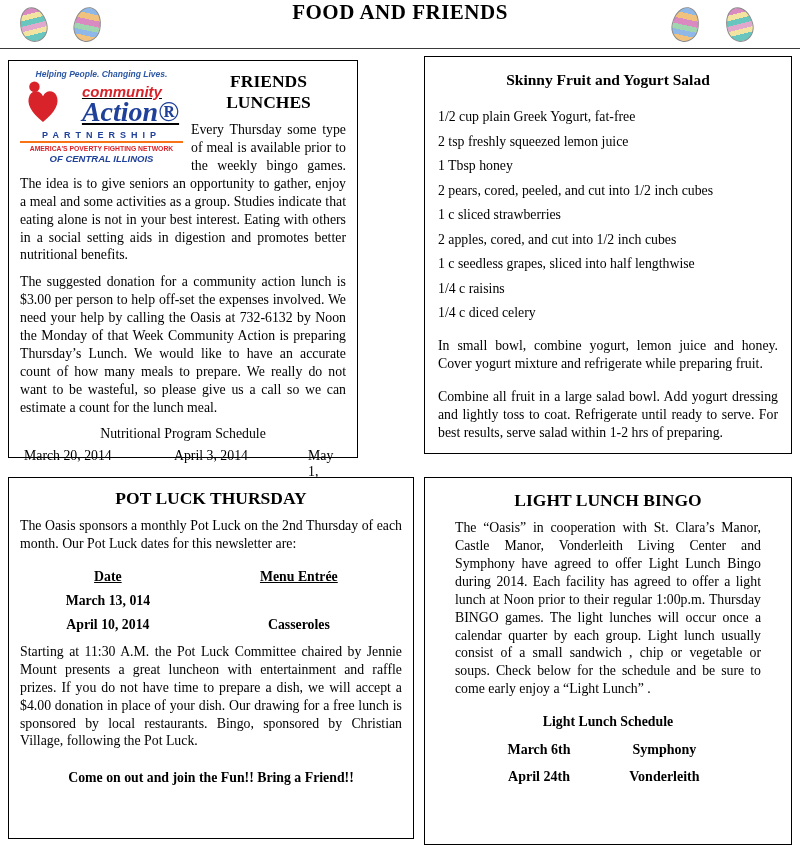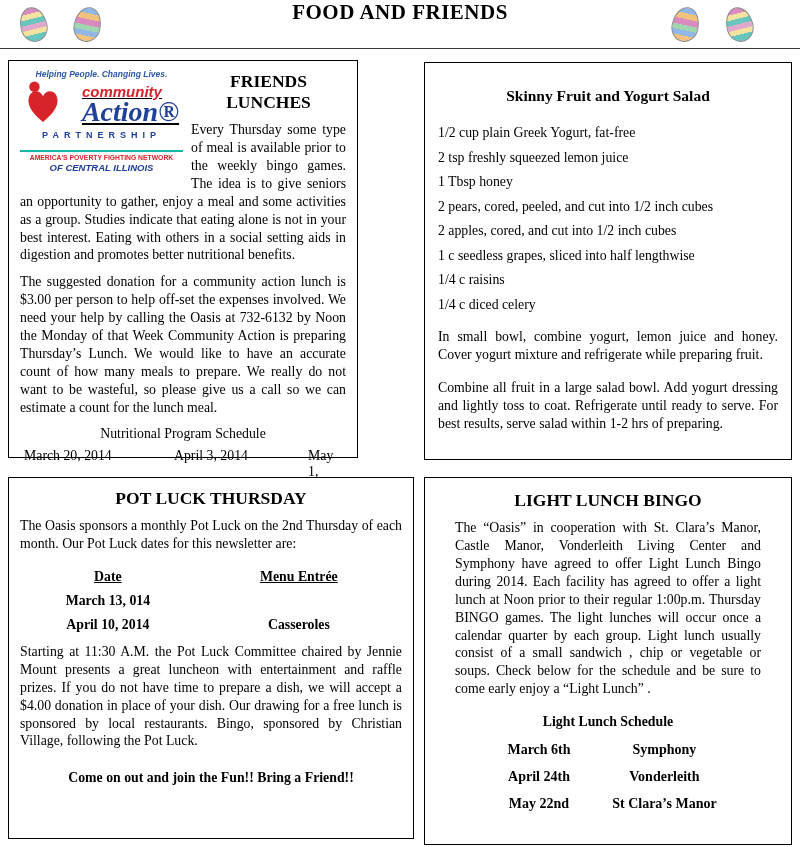--- a/index.html
+++ b/index.html
@@ -16,36 +16,36 @@
   .masthead h1 { text-align:center; padding-top:0; font-size:21px; font-weight:bold; letter-spacing:.5px; }
   .egg { position:absolute; width:27px; height:35px; border-radius:50% / 58% 58% 44% 44%; border:1px solid #8a8a8a; }
   .egg-a { background:linear-gradient(#d98ac0 0 16%, #f2e3a0 16% 32%, #69c6bf 32% 48%, #e0a8cc 48% 64%, #f2e3a0 64% 80%, #69c6bf 80% 100%); transform:rotate(-14deg); }
   .egg-b { background:linear-gradient(#8fb8e8 0 16%, #f0c27e 16% 34%, #d98ac0 34% 52%, #9fd6b0 52% 68%, #8fb8e8 68% 84%, #f0c27e 84% 100%); transform:rotate(12deg); }
   .egg1 { left:20px; top:7px; } .egg2 { left:74px; top:7px; }
   .egg3 { left:672px; top:7px; } .egg4 { left:726px; top:7px; }
 
   
   .panel { position:absolute; border:1px solid #000; background:#fff; padding:8px 11px; }
   .panel-tl { left:8px;  top:60px;  width:350px; height:398px; }
-  .panel-tr { left:424px; top:62px; width:368px; height:398px; padding:20px 13px; }
+  .panel-tr { left:424px; top:56px; width:368px; height:398px; padding:10px 13px; }
   .panel-bl { left:8px;  top:477px; width:406px; height:362px; }
   .panel-br { left:424px; top:477px; width:368px; height:368px; padding:10px 30px; }
 
   .panel-title { text-align:center; font-weight:bold; font-size:17.5px; margin:2px 0 8px; }
   .recipe-title { font-size:15.5px; margin:4px 0 20px; }
   p.body { font-size:13.8px; line-height:1.3; text-align:justify; margin-bottom:9px; }
 
   
   .ca-logo { float:left; width:163px; margin:0 8px 4px 0; text-align:center; }
   .ca-tagline { color:#2b57a5; font-family:"Liberation Sans", sans-serif; font-size:8.5px; font-style:italic; font-weight:bold; }
   .ca-main { display:flex; align-items:center; justify-content:center; gap:20px; margin-top:1px;text-decoration:underline; }
   .ca-words { text-align:left; }
   .ca-community { color:#d9232a; font-family:"Liberation Sans", sans-serif; font-weight:bold; font-style:italic; font-size:15px; line-height:1; }
   .ca-action { color:#20419a; font-weight:bold; font-style:italic; font-size:28px; line-height:.92; }
-  .ca-partnership { color:#20419a; font-family:"Liberation Sans", sans-serif; font-size:9px; font-weight:bold; letter-spacing:5px; border-bottom:2px solid #14b8a6; padding-bottom:10px; margin-top:2px; }
+  .ca-partnership { color:#20419a; font-family:"Liberation Sans", sans-serif; font-size:9px; font-weight:bold; letter-spacing:5px; border-bottom:2px solid #f97316; padding-bottom:1px; margin-top:2px; }
   .ca-network { color:#d9232a; font-family:"Liberation Sans", sans-serif; font-size:6.8px; font-weight:bold; margin-top:2px; }
   .ca-state { color:#20419a; font-family:"Liberation Sans", sans-serif; font-size:9.5px; font-weight:bold; font-style:italic; margin-top:1px; }
 
   
   .nps-title { text-align:center; font-size:13.8px; margin:8px 0 6px; }
   .nps-grid { display:grid; grid-template-columns:150px 134px 1fr; row-gap:8px; font-size:13.8px; padding-left:4px; }
 
   
   .ingredient { font-size:13.8px; line-height:1.2; margin-bottom:8px; }
   .recipe-step { margin-top:15px; }
@@ -116,20 +116,21 @@
       <span>May 29, 2014</span>
     </div>
   </section>
 
   <section class="panel panel-tr">
     <h2 class="panel-title recipe-title">Skinny Fruit and Yogurt Salad</h2>
     <div class="ingredient">1/2 cup plain Greek Yogurt, fat-free</div>
     <div class="ingredient">2 tsp freshly squeezed lemon juice</div>
     <div class="ingredient">1 Tbsp honey</div>
     <div class="ingredient">2 pears, cored, peeled, and cut into 1/2 inch cubes</div>
+    <div class="ingredient">1 c sliced strawberries</div>
     <div class="ingredient">2 apples, cored, and cut into 1/2 inch cubes</div>
     <div class="ingredient">1 c seedless grapes, sliced into half lengthwise</div>
     <div class="ingredient">1/4 c raisins</div>
     <div class="ingredient">1/4 c diced celery</div>
     <p class="body recipe-step">In small bowl, combine yogurt, lemon juice and honey. Cover yogurt mixture and refrigerate while preparing fruit.</p>
     <p class="body recipe-step">Combine all fruit in a large salad bowl.  Add yogurt dressing and lightly toss to coat.  Refrigerate until ready to serve. For best results, serve salad within 1-2 hrs of preparing.</p>
   </section>
 
   <section class="panel panel-bl">
     <h2 class="panel-title">POT LUCK THURSDAY</h2>
@@ -160,20 +161,16 @@
     <div class="ll-title">Light Lunch Schedule</div>
     <div class="ll-sched">
       <div class="ll-row">
         <span class="ll-date">March 6th</span>
         <span class="ll-place">Symphony</span>
       </div>
       <div class="ll-row">
         <span class="ll-date">April 24th</span>
         <span class="ll-place">Vonderleith</span>
       </div>
-      <div class="ll-row">
-        <span class="ll-date">May 22nd</span>
-        <span class="ll-place">St Clara’s Manor</span>
-      </div>
     </div>
   </section>
 
 </div>
 
 </body></html>

